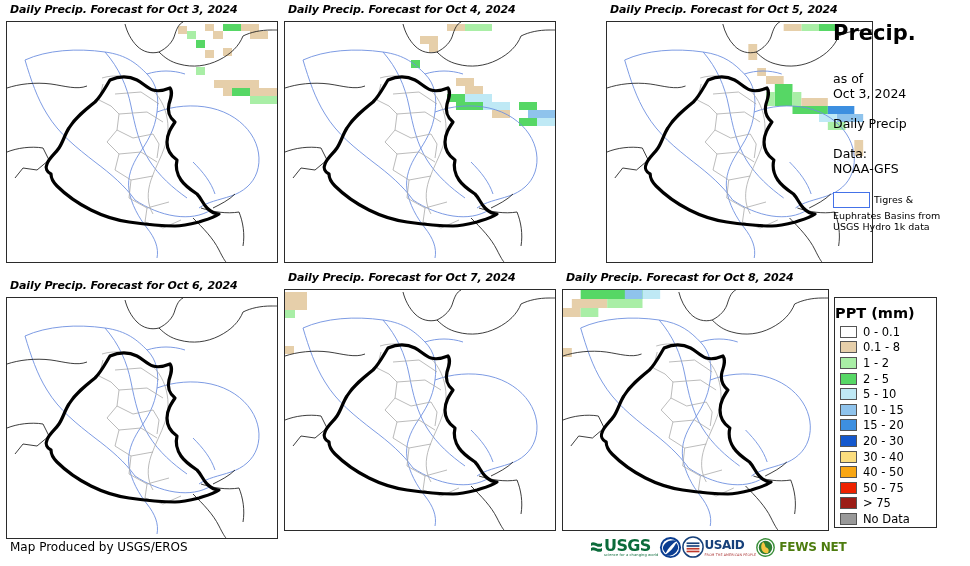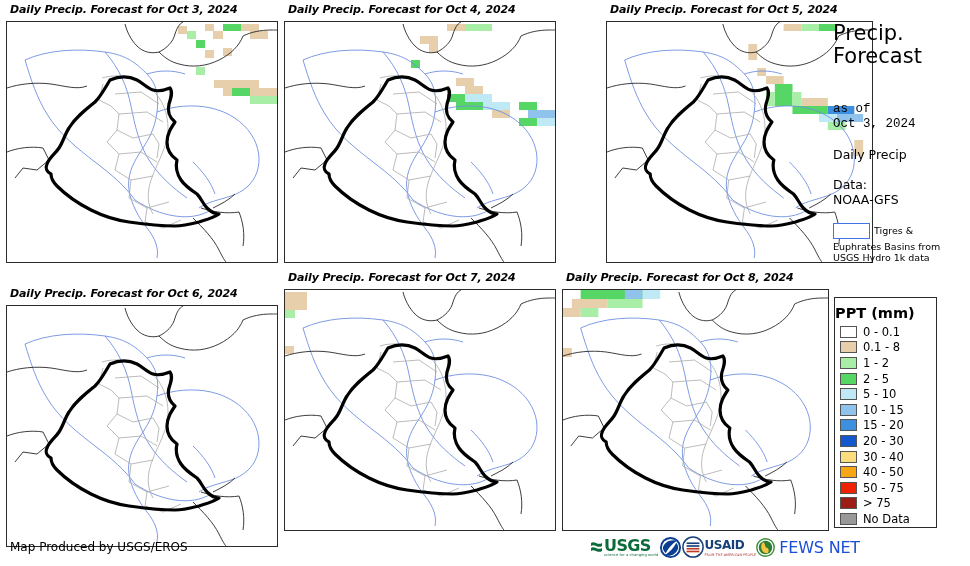--- a/index.html
+++ b/index.html
@@ -27,27 +27,27 @@
     position:absolute;left:0;
     border:1.3px solid #2b2b2b;
     background:#ffffff;
     overflow:hidden;
   }
   .map-svg{display:block;width:100%;height:100%;}
 
   
   .side{position:absolute;left:829px;top:0;width:141px;height:566px;}
   .side-title{
-    font-size:21px;font-weight:normal;line-height:23px;
+    font-size:21px;font-weight:bold;line-height:23px;
     margin-top:22px;margin-left:4px;
   }
   .side-block{
     font-size:12.5px;line-height:15px;margin-left:4px;
   }
-  .asof{margin-top:34px;font-family:Liberation Mono, monospace;}
+  .asof{margin-top:26px;}
   .daily{margin-top:15px;}
   .datab{margin-top:15px;}
 
   .basin-key{
     margin-top:16px;margin-left:4px;position:relative;
   }
   .basin-swatch{
     display:inline-block;width:35px;height:14px;
     border:1.4px solid #4472e8;background:#fff;
     vertical-align:top;margin-right:4px;
@@ -92,21 +92,21 @@
     font-size:16px;font-weight:bold;color:#0b6b3a;
     letter-spacing:-0.6px;line-height:15px;
   }
   .usgs-sub{font-size:3.6px;color:#0b6b3a;letter-spacing:0.1px;}
   .usaid-txt{
     font-size:12px;font-weight:bold;color:#16407a;
     letter-spacing:-0.5px;line-height:15px;
   }
   .usaid-sub{font-size:3.3px;color:#a33;letter-spacing:0.1px;}
   .fews-txt{
-    font-size:16px;font-weight:normal;color:#1d4ed8;letter-spacing:-0.2px;
+    font-size:12px;font-weight:bold;color:#4d7c0f;letter-spacing:-0.2px;
   }
 </style>
 </head>
 <body>
 
 <div class="root">
 
   <div class="panel" style="left:6px;top:4px;width:270px;">
     <div class="panel-title">Daily Precip. Forecast for Oct 3, 2024</div>
     <div class="panel-frame" style="top:17px;width:270px;height:240px;">
@@ -349,21 +349,21 @@
                    C40,150 38,146 40,142
                    C42,136 48,132 52,126
                    C56,120 58,112 62,106
                    C68,96 78,88 88,80
                    C94,74 98,66 103,58 Z"></path>
         </g>
       </svg>
     </div>
   </div>
 
-  <div class="panel" style="left:6px;top:288px;width:270px;">
+  <div class="panel" style="left:6px;top:280px;width:270px;">
     <div class="panel-title">Daily Precip. Forecast for Oct 6, 2024</div>
     <div class="panel-frame" style="top:17px;width:270px;height:240px;">
       <svg class="map-svg" viewBox="0 0 270 240" preserveAspectRatio="none">
         <g></g>
         <g fill="none" stroke="#6e90e0" stroke-width="0.9">
           <path d="M18,38 C40,28 70,26 98,30 C120,33 130,42 140,52 C150,62 152,75 150,90
                    C148,108 140,120 132,132 C125,143 120,155 122,168 C124,182 132,196 140,206
                    C148,216 152,226 150,236"></path>
           <path d="M18,38 C24,58 30,76 40,92 C52,112 70,126 88,140 C104,152 118,164 128,178"></path>
           <path d="M98,30 C112,46 120,64 124,84 C128,104 132,122 142,138 C152,154 166,166 180,176"></path>
@@ -562,21 +562,20 @@
                    C56,120 58,112 62,106
                    C68,96 78,88 88,80
                    C94,74 98,66 103,58 Z"></path>
         </g>
       </svg>
     </div>
   </div>
 
   <div class="side">
     <div class="side-title">Precip.</div>
-    <div class="side-title" style="margin-top:0;">Forecast</div>
 
     <div class="side-block asof">
       <div>as of</div>
       <div>Oct 3, 2024</div>
     </div>
 
     <div class="side-block daily">Daily Precip</div>
 
     <div class="side-block datab">
       <div>Data:</div>

